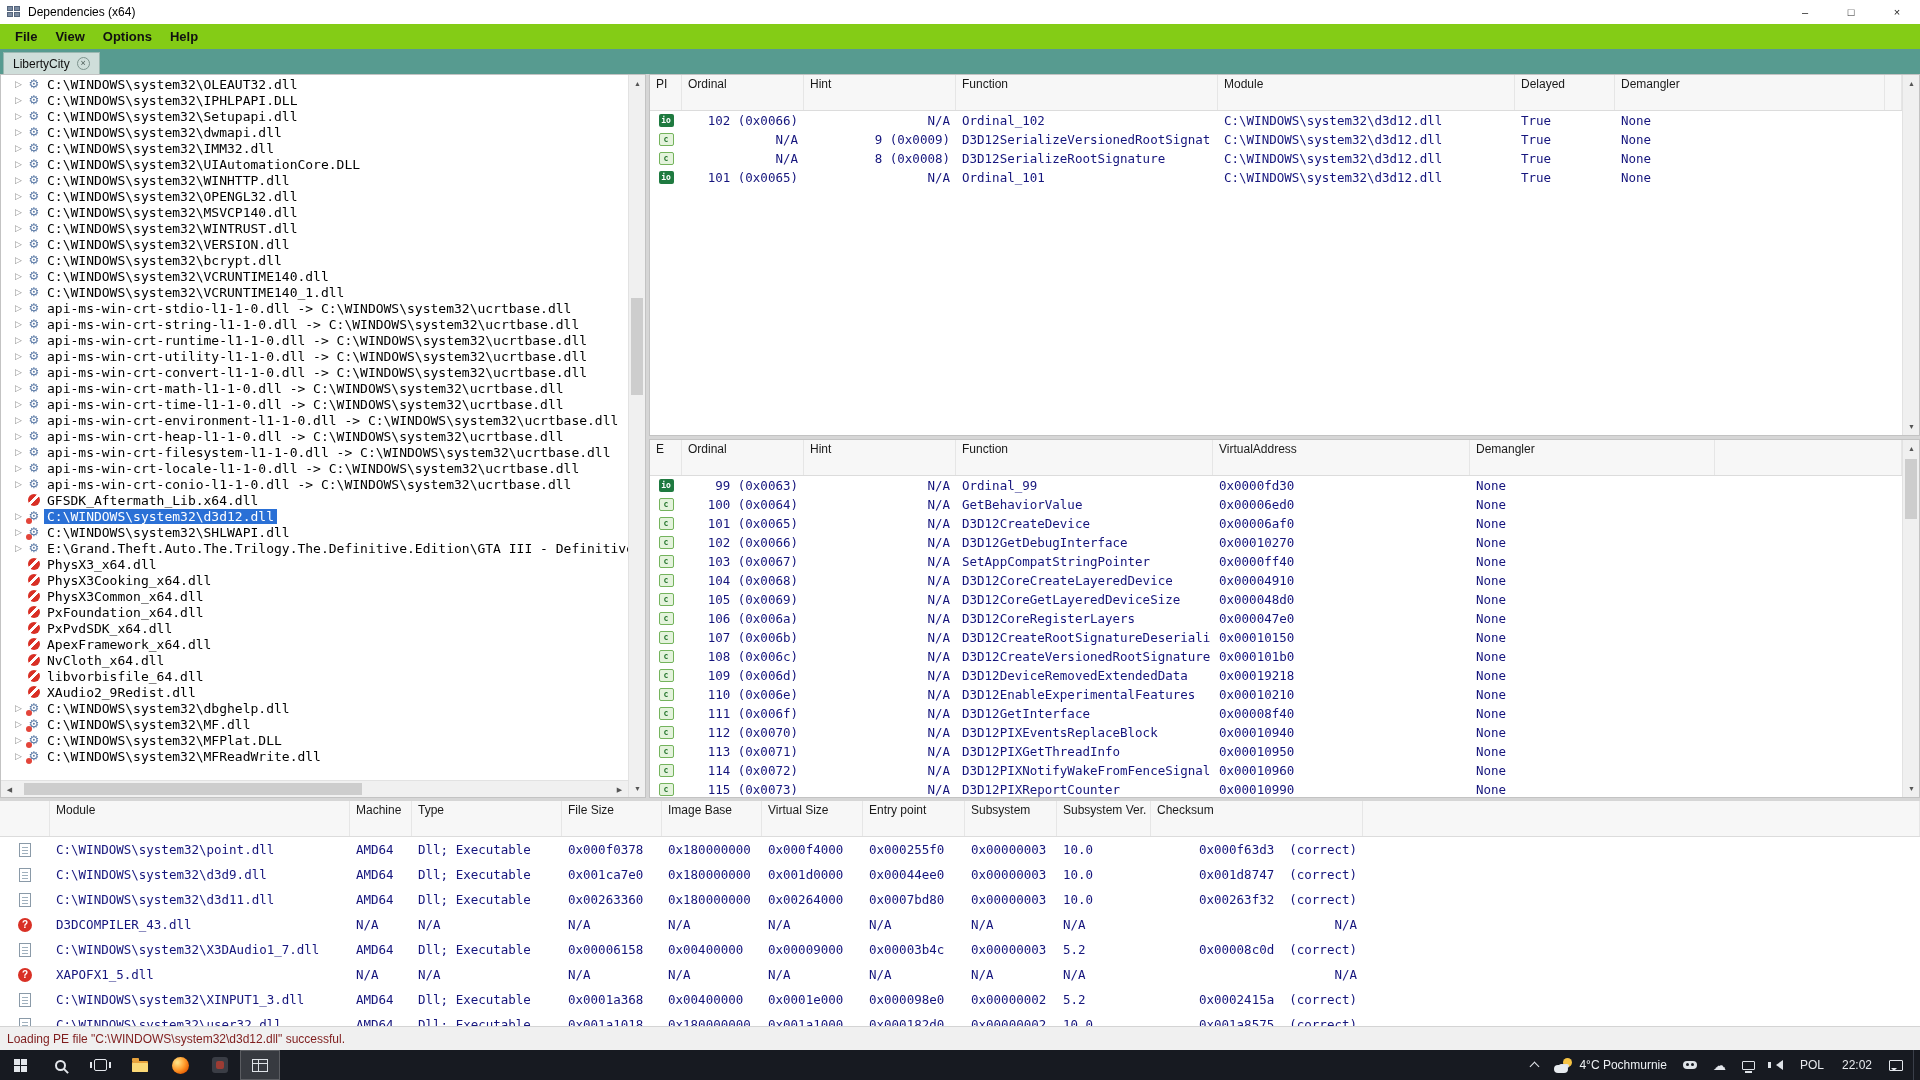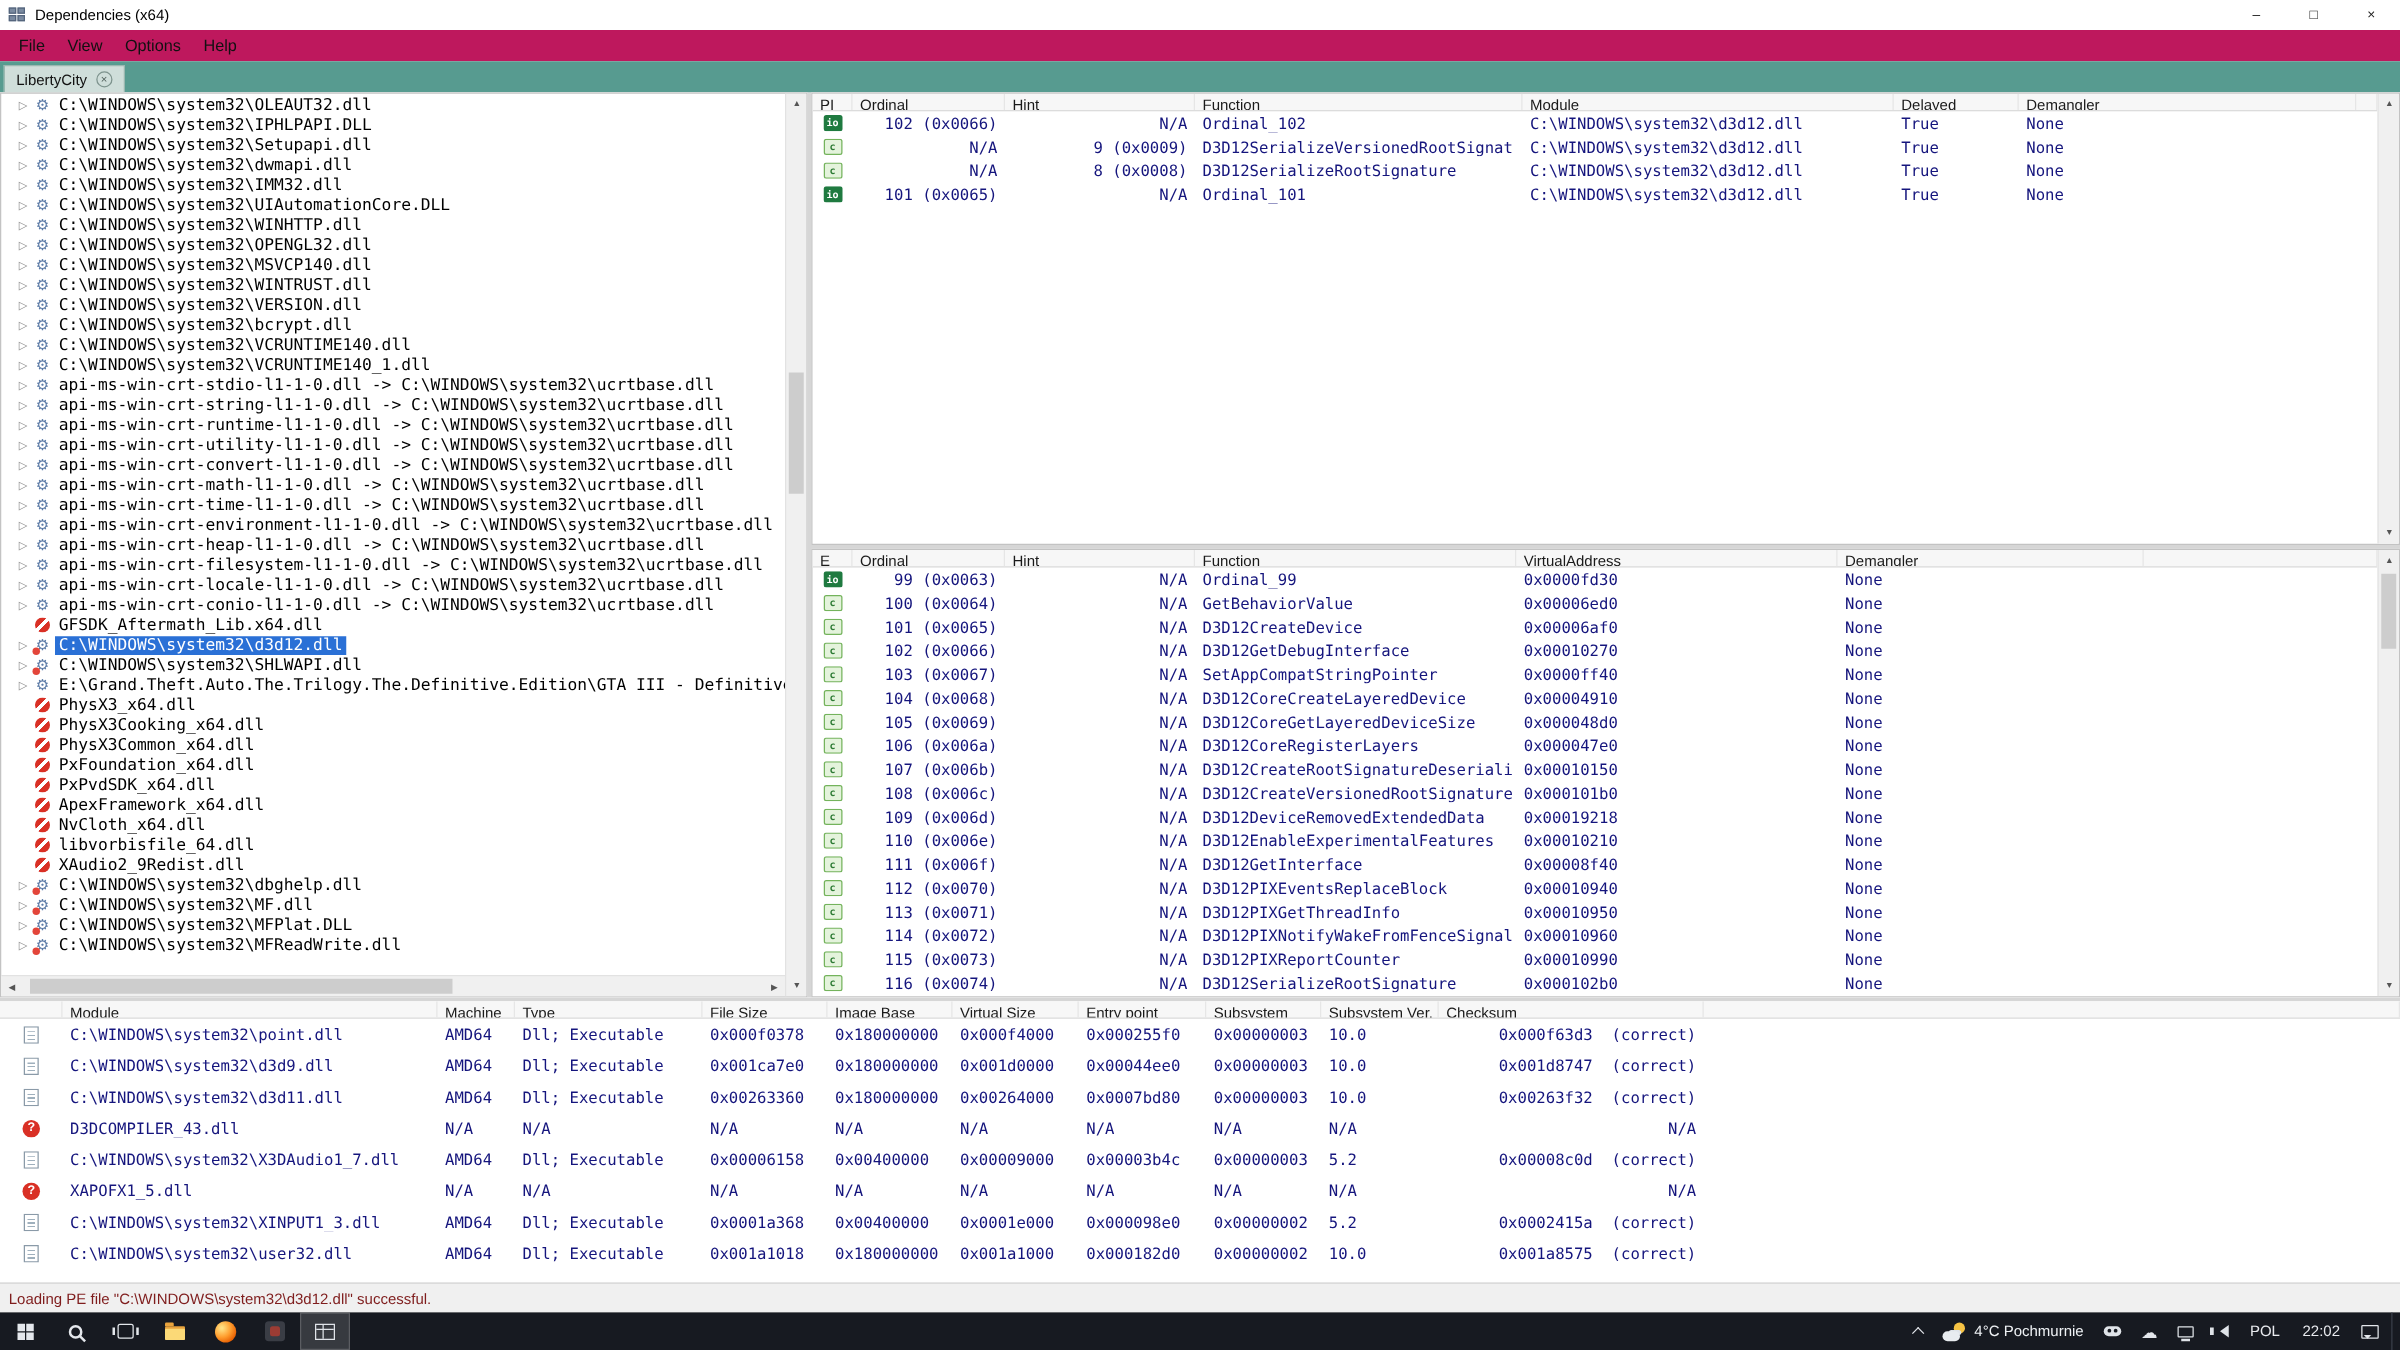--- a/index.html
+++ b/index.html
@@ -10,21 +10,21 @@
 
   
   .titlebar{height:24px;background:#ffffff;display:flex;align-items:center;padding-left:7px;flex:none;}
   .app-icon{width:15px;height:13px;display:inline-grid;grid-template-columns:6px 6px;grid-template-rows:5px 5px;gap:1px;margin-right:6px;}
   .app-icon i{background:#7a8aa0;border:1px solid #55657d;}
   .title{font-size:12px;color:#000;}
   .win-controls{margin-left:auto;display:flex;height:24px;}
   .win-btn{width:46px;height:24px;display:flex;align-items:center;justify-content:center;font-size:11px;color:#222;}
 
   
-  .menubar{height:25px;background:#be185d;display:flex;align-items:center;padding-left:6px;flex:none;}
+  .menubar{height:25px;background:#84cc16;display:flex;align-items:center;padding-left:6px;flex:none;font-weight:bold;}
   .menu-item{padding:3px 9px;font-size:13px;color:#111;}
 
   
   .tabbar{height:25px;background:#579b90;display:flex;align-items:flex-end;padding-left:3px;flex:none;}
   .tab{height:22px;background:#cfdeda;border:1px solid #9ab8b1;border-bottom:none;display:flex;align-items:center;gap:7px;padding:0 9px;font-size:12px;color:#111;}
   .tab-close{width:13px;height:13px;border:1px solid #7d938d;border-radius:50%;display:inline-flex;align-items:center;justify-content:center;font-size:9px;color:#4c5c57;line-height:1;}
 
   
   .main-area{height:724px;display:flex;gap:3px;background:#d6d6d6;flex:none;}
   .tree-panel{width:646px;background:#fff;border:1px solid #c3c3c3;display:flex;flex:none;}
@@ -55,21 +55,21 @@
   .panel{background:#fff;border:1px solid #c3c3c3;display:flex;overflow:hidden;}
   .imports-panel{height:362px;flex:none;}
   .exports-panel{flex:1;min-height:0;}
   .panel-inner{flex:1;min-width:0;display:flex;flex-direction:column;overflow:hidden;}
   .tbody{flex:1;overflow:hidden;}
 
   
   .imports-grid{display:grid;grid-template-columns:32px 122px 152px 262px 297px 100px 270px 1fr;}
   .exports-grid{display:grid;grid-template-columns:32px 122px 152px 257px 257px 245px 1fr;}
   .modules-grid{display:grid;grid-template-columns:50px 300px 62px 150px 100px 100px 101px 102px 92px 94px 212px 1fr;}
-  .header-row{height:14px;background:#f7f7f7;border-bottom:1px solid #dcdcdc;flex:none;align-items:stretch;}
+  .header-row{height:36px;background:#f7f7f7;border-bottom:1px solid #dcdcdc;flex:none;align-items:stretch;}
   .hcell{font-size:12px;color:#1a1a1a;padding:2px 6px;border-right:1px solid #e6e6e6;white-space:nowrap;overflow:hidden;}
   .trow{height:19px;align-items:center;}
   .mrow{height:25px;align-items:center;}
   .cell{font:12.5px "DejaVu Sans Mono",monospace;color:#15157d;padding:0 6px;white-space:pre;overflow:hidden;}
   .cell.num{text-align:right;}
   .icon-cell{display:flex;align-items:center;justify-content:center;padding:0;}
   .fnicon{width:15px;height:13px;border-radius:2px;display:inline-flex;align-items:center;justify-content:center;font:bold 8px "DejaVu Sans Mono",monospace;line-height:1;}
   .fnicon.io{background:#1f7a40;color:#fff;}
   .fnicon.ic{background:#e4f3dc;border:1px solid #74b35c;color:#2c7a33;}
   .docicon{width:12px;height:14px;background:#fff;border:1px solid #8a9aa8;position:relative;display:inline-block;}

